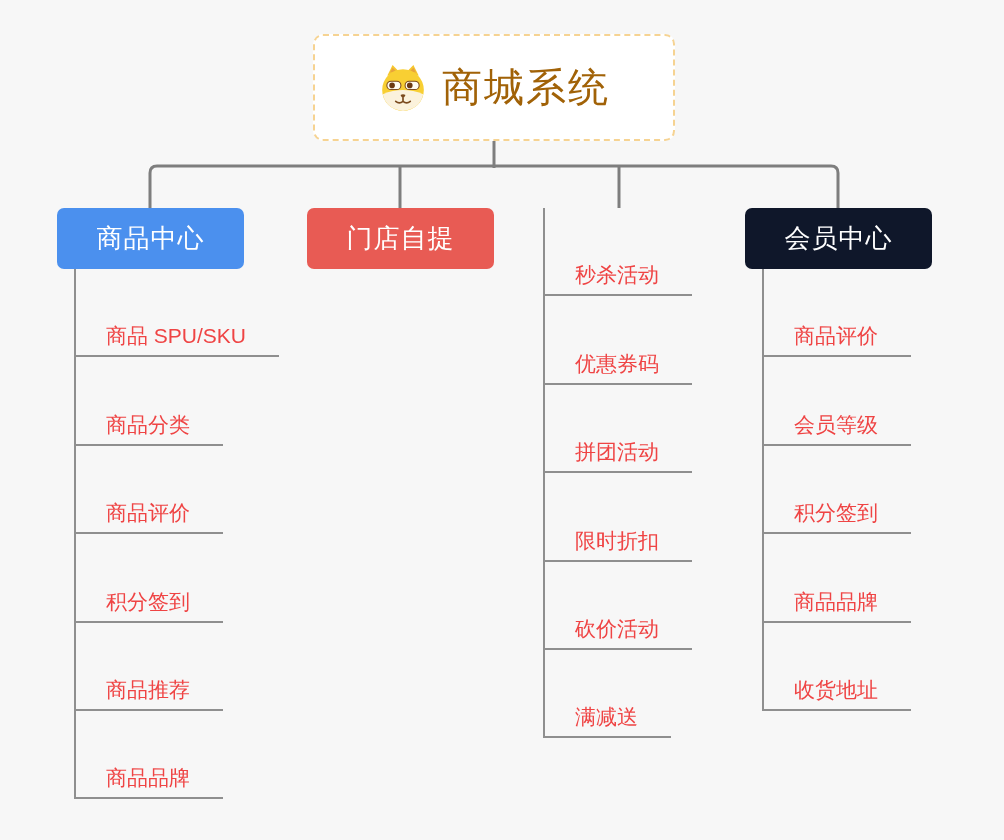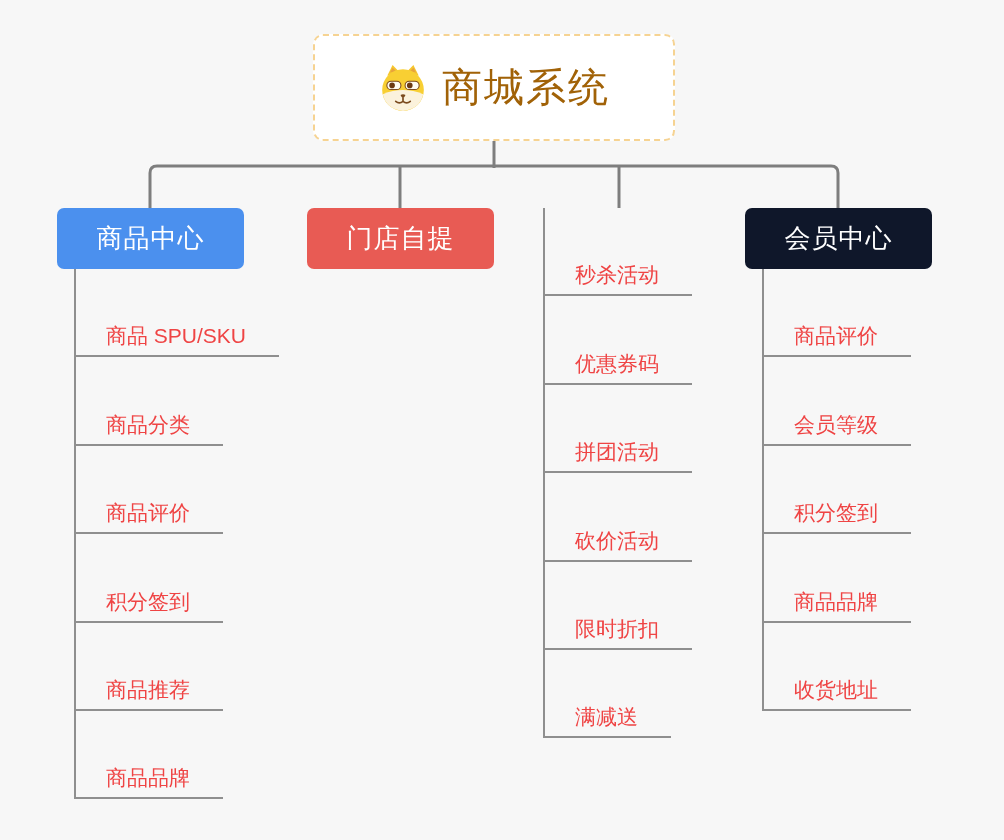--- a/index.html
+++ b/index.html
@@ -109,24 +109,24 @@
       <div class="leaf">
           <span>秒杀活动</span>
         </div>
       <div class="leaf">
           <span>优惠券码</span>
         </div>
       <div class="leaf">
           <span>拼团活动</span>
         </div>
       <div class="leaf">
-          <span>砍价活动</span>
+          <span>限时折扣</span>
         </div>
       <div class="leaf">
-          <span>限时折扣</span>
+          <span>砍价活动</span>
         </div>
       <div class="leaf">
           <span>满减送</span>
         </div>
     </div>
   </div>
 
   <div class="branch b3">
     <div class="branch-node" style="background: #0f172a;">会员中心</div>
     <div class="children">

